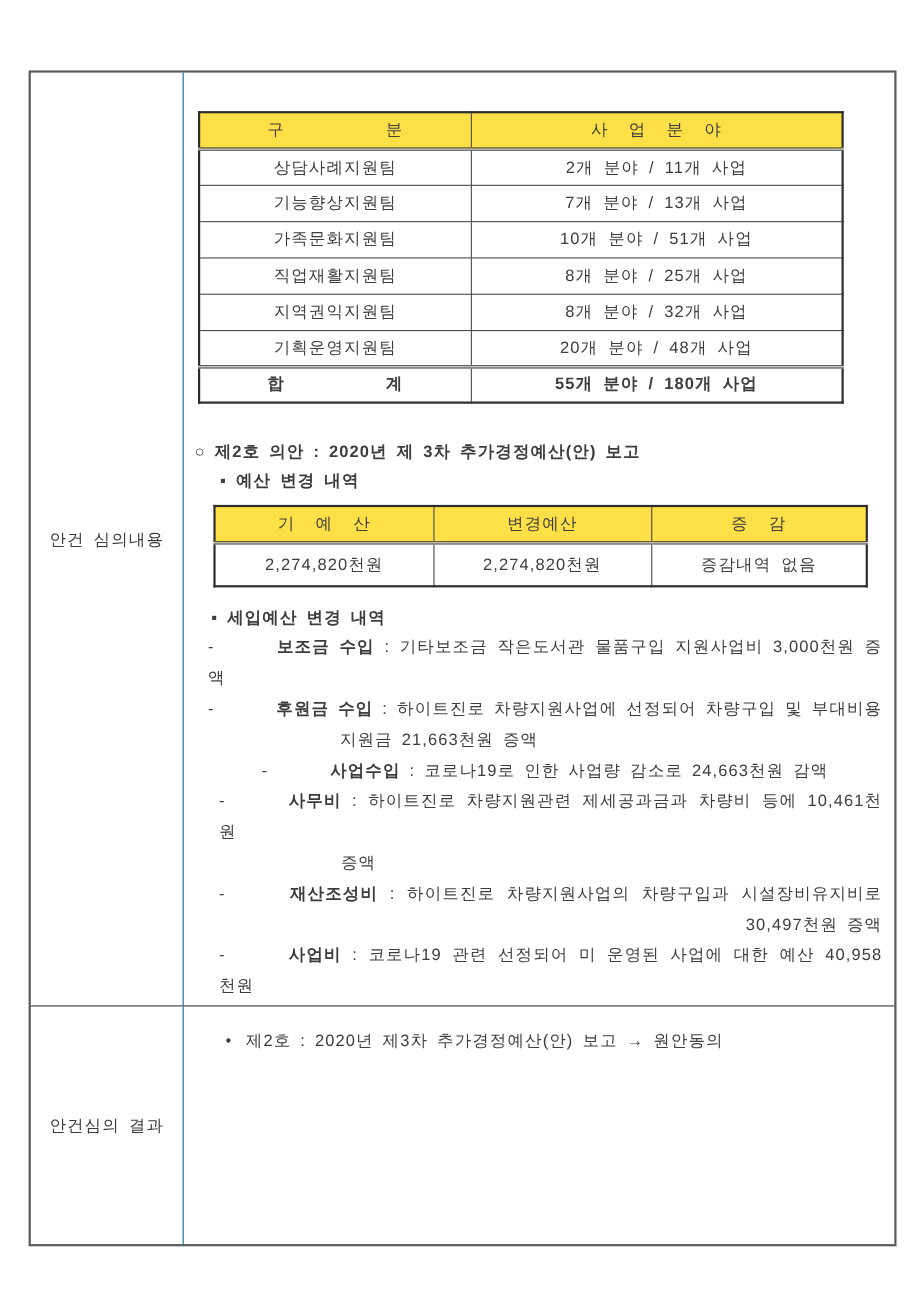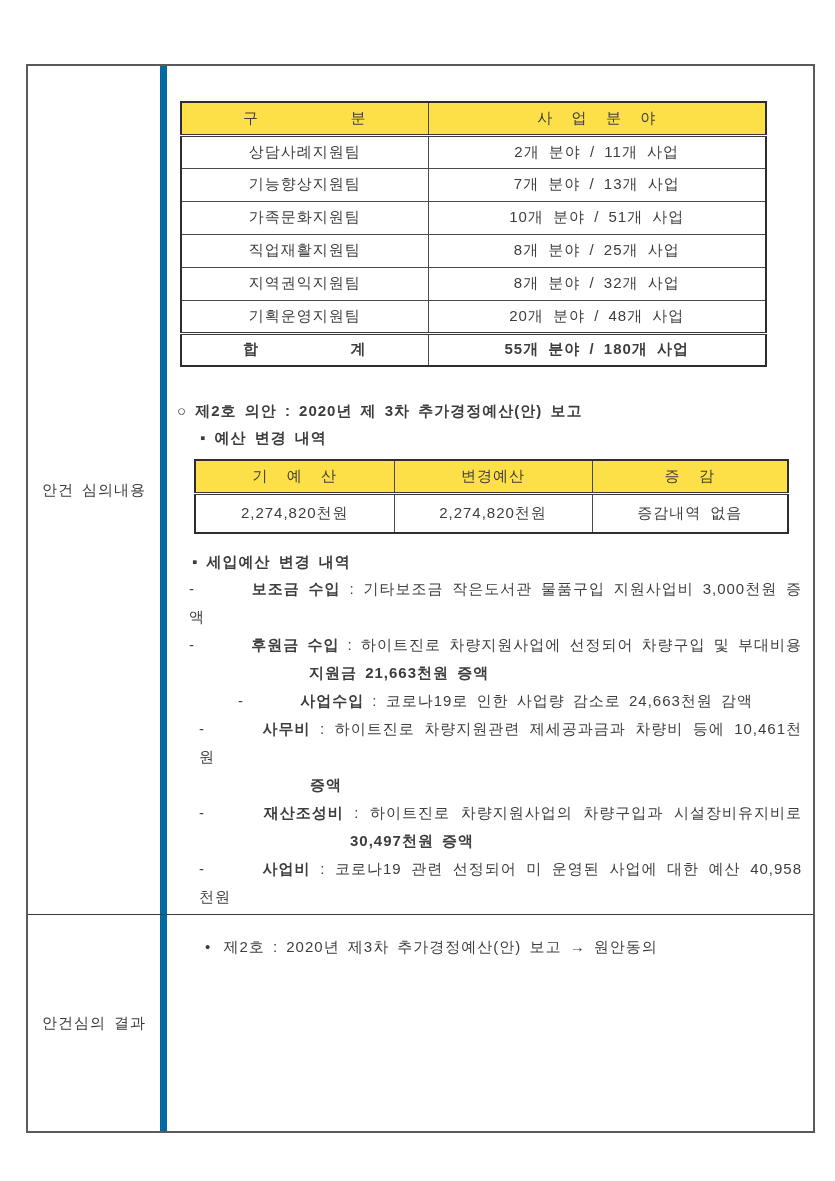--- a/index.html
+++ b/index.html
@@ -8,21 +8,21 @@
     position:relative; width:835px; height:1181px; background:#ffffff;
     font-family:"Liberation Sans","DejaVu Sans",sans-serif;
     color:#3d3d3d; font-size:15px; letter-spacing:1px; word-spacing:3px;
   }
   .outer {
     position:absolute; left:26px; top:64px; width:789px; height:1069px;
     border:2px solid #5a5a5a;
     display:grid; grid-template-columns:139px 1fr; grid-template-rows:849px 1fr;
   }
   .label-cell {
-    border-right:7px solid #0369a1; display:flex; align-items:center; justify-content:center;
+    border-right:1px solid #0369a1; display:flex; align-items:center; justify-content:center;
     font-size:15px; color:#3a3a3a; white-space:nowrap; letter-spacing:1px;
   }
   .row1 { border-bottom:1px solid #3a3a3a; }
   .content-cell { position:relative; overflow:hidden; }
 
   table { border-collapse:collapse; table-layout:fixed; }
   .t1 { margin:35px 0 0 13px; width:587px; border:2px solid #2d2d2d; }
   .t2 { margin:8px 0 0 27px; width:595px; border:2px solid #2d2d2d; }
   th, td { border:1px solid #4a4a4a; text-align:center; vertical-align:middle; }
   .t1 tr { height:33px; }
@@ -37,24 +37,24 @@
   .title-line { margin:30px 0 0 10px; font-weight:bold; }
   .budget-head { margin:0 0 0 33px; font-weight:bold; }
   .income-head { margin:14px 0 0 25px; font-weight:bold; }
   .expense-head { margin:26px 0 0 25px; font-weight:bold; }
 
   .item { margin-left:10px; width:625px; line-height:28px; }
   .item b { font-weight:bold;margin-left:48px; }
   .ind12 { padding-left:12px;text-align:center; }
   .ind22 { padding-left:22px; }
   .stretch { text-align:justify; text-align-last:justify; white-space:normal; }
-  .cont { margin-left:10px; width:625px; line-height:28px; white-space:nowrap;font-weight:bold; }
+  .cont { margin-left:10px; width:625px; line-height:28px; white-space:nowrap; }
   .cl132 { padding-left:132px; }
   .cl133 { padding-left:133px; }
-  .cl173 { padding-left:173px; }
+  .cl173 { padding-left:173px;text-align:right; }
 
   .result-para { margin:44px 0 0 10px; width:625px; line-height:27px; }
   .rp1 { text-align:justify; text-align-last:justify; }
   .result-items { margin:18px 0 0 38px; }
   .result-item { line-height:28px; white-space:nowrap; }
   .bullet-dot { margin-right:4px; }
 </style>
 </head>
 <body>
 

